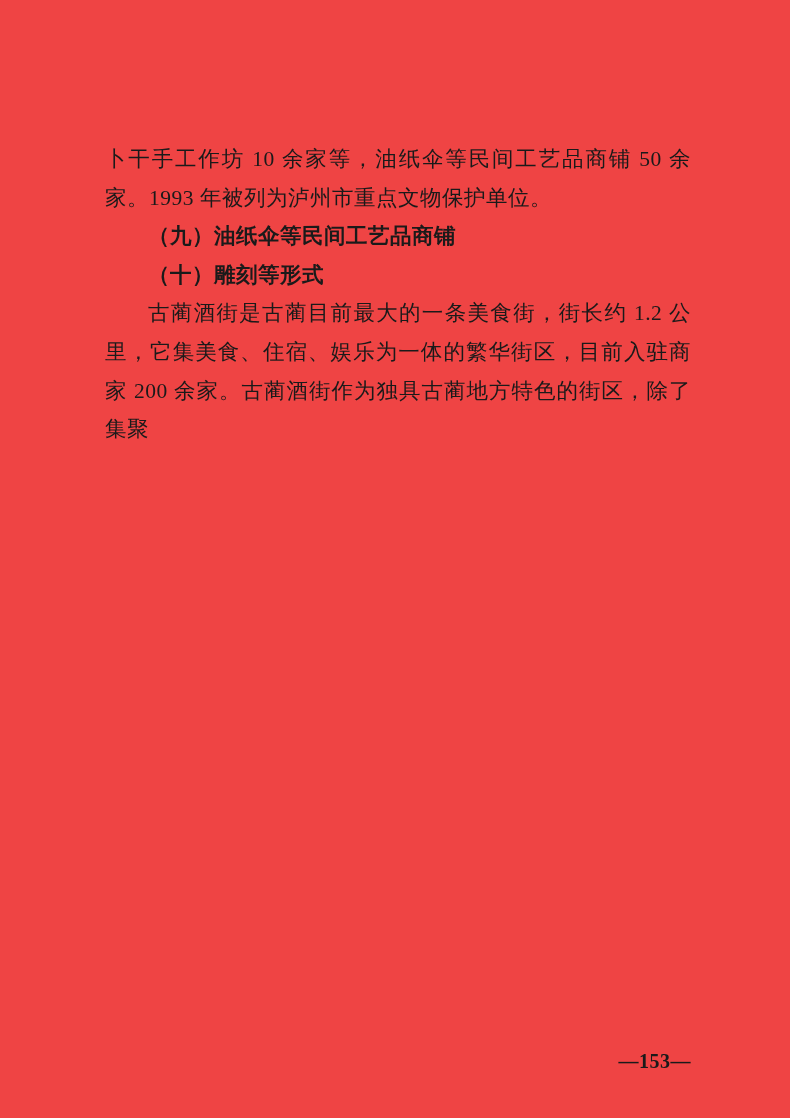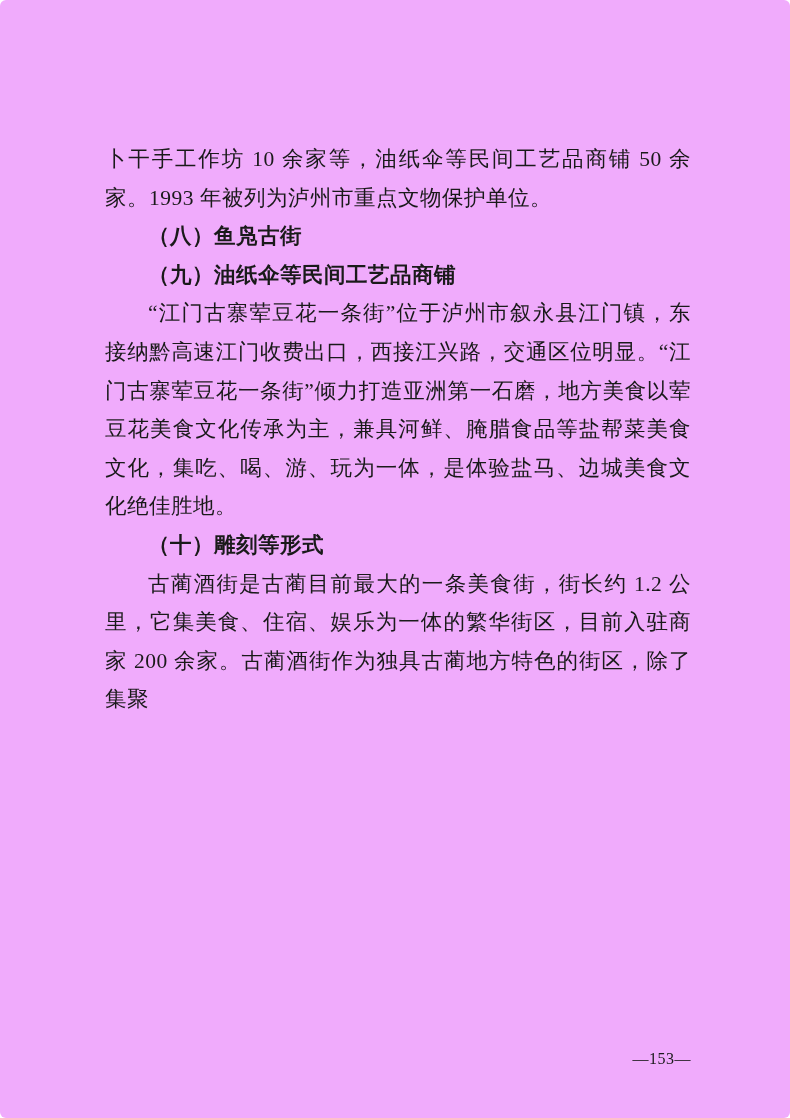--- a/index.html
+++ b/index.html
@@ -6,23 +6,22 @@
   html, body {
     width: 790px;
     height: 1118px;
     background: #ffffff;
     font-family: "Liberation Serif", "DejaVu Serif", serif;
   }
   .page {
     position: relative;
     width: 790px;
     height: 1118px;
-    background: #f0abfc;
+    background: #ef4444;
     overflow: hidden;
-    border-radius: 6px;
   }
   .content {
     position: absolute;
     top: 140px;
     left: 105px;
     width: 586px;
     color: #1a1a1a;
     font-size: 21.5px;
     line-height: 38.6px;
     text-align: justify;
@@ -33,31 +32,30 @@
   .para { text-indent: 2em; }
   .para-continued { text-indent: 0; }
   .heading {
     text-indent: 2em;
     font-weight: bold;
   }
   .page-number {
     position: absolute;
     right: 99px;
     top: 1050px;
-    font-size: 16px;
+    font-size: 20px;
     color: #1a1a1a;
     letter-spacing: 0.5px;
+    font-weight: bold;
   }
 </style>
 </head>
 <body>
 
 <div class="page">
   <div class="content">
     <p class="para-continued">卜干手工作坊 10 余家等，油纸伞等民间工艺品商铺 50 余家。1993 年被列为泸州市重点文物保护单位。</p>
-    <p class="heading">（八）鱼凫古街</p>
     <p class="heading">（九）油纸伞等民间工艺品商铺</p>
-    <p class="para">“江门古寨荤豆花一条街”位于泸州市叙永县江门镇，东接纳黔高速江门收费出口，西接江兴路，交通区位明显。“江门古寨荤豆花一条街”倾力打造亚洲第一石磨，地方美食以荤豆花美食文化传承为主，兼具河鲜、腌腊食品等盐帮菜美食文化，集吃、喝、游、玩为一体，是体验盐马、边城美食文化绝佳胜地。</p>
     <p class="heading">（十）雕刻等形式</p>
     <p class="para">古蔺酒街是古蔺目前最大的一条美食街，街长约 1.2 公里，它集美食、住宿、娱乐为一体的繁华街区，目前入驻商家 200 余家。古蔺酒街作为独具古蔺地方特色的街区，除了集聚</p>
   </div>
   <div class="page-number">—153—</div>
 </div>
 
 </body></html>

